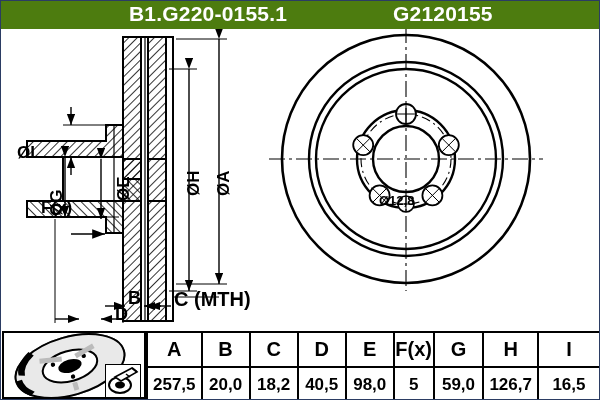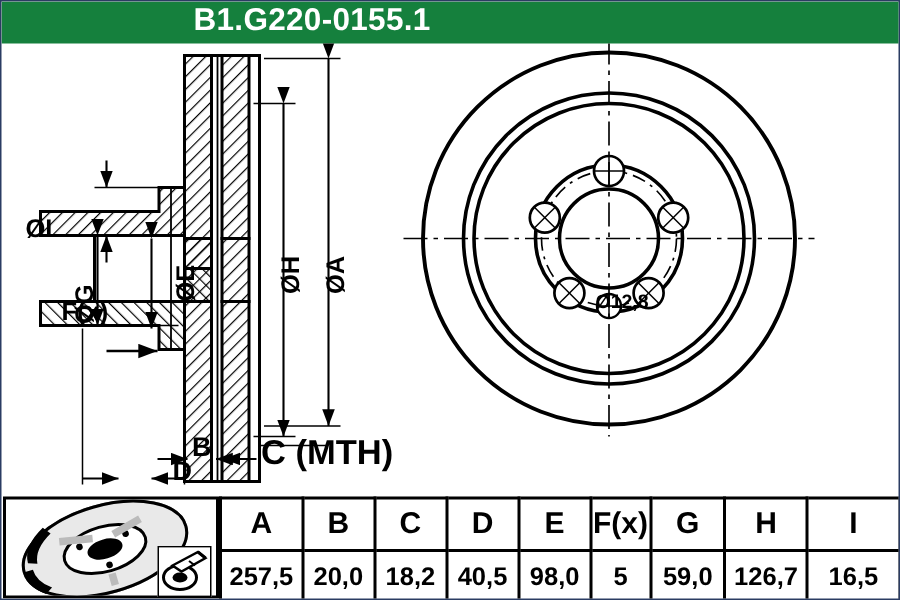--- a/index.html
+++ b/index.html
@@ -17,21 +17,21 @@
     border: 1px solid #2b3c63;
     box-sizing: border-box;
   }
 
   
   #header {
     position: absolute;
     left: 0; top: 0;
     width: 600px;
     height: 28px;
-    background: #15803d;
+    background: #4d7c0f;
     color: #ffffff;
   }
   #header .hdr-part {
     position: absolute;
     top: 1px;
     font-size: 21px;
     font-weight: bold;
     letter-spacing: 0.2px;
     white-space: nowrap;
   }
@@ -110,20 +110,21 @@
     transform-origin: 0 0;
   }
 </style>
 </head>
 <body>
 
 <div id="page">
 
   <div id="header">
     <span id="hdr-main" class="hdr-part">B1.G220-0155.1</span>
+    <span id="hdr-alt" class="hdr-part">G2120155</span>
   </div>
 
 
   <svg id="canvas" viewBox="0 0 600 300">
     <defs>
       <pattern id="hatch" width="6" height="6" patternTransform="rotate(45)" patternUnits="userSpaceOnUse">
         <line x1="0" y1="0" x2="0" y2="6" stroke="#000" stroke-width="1.6"></line>
       </pattern>
       <pattern id="hatch2" width="6" height="6" patternTransform="rotate(-45)" patternUnits="userSpaceOnUse">
         <line x1="0" y1="0" x2="0" y2="6" stroke="#000" stroke-width="1.6"></line>
@@ -289,25 +290,25 @@
   <div class="lbl rot" style="left:113px; top:200px; font-size:17px;">ØE</div>
 
   <div class="lbl rot" style="left:183px; top:195px; font-size:17px;">ØH</div>
 
   <div class="lbl rot" style="left:213px; top:195px; font-size:17px;">ØA</div>
 
   <div class="lbl" style="left:40px; top:197px; font-size:17px;">F(x)</div>
 
   <div class="lbl" style="left:127px; top:287px; font-size:18px;">B</div>
 
-  <div class="lbl" style="left:173px; top:287px; font-size:23px;">C (MTH)</div>
+  <div class="lbl" style="left:173px; top:287px; font-size:20px;">C (MTH)</div>
 
   <div class="lbl" style="left:114px; top:303px; font-size:18px;">D</div>
 
-  <div class="lbl" style="left:396px; top:192px; font-size:13px;">Ø12,8</div>
+  <div class="lbl" style="left:378px; top:192px; font-size:13px;">Ø12,8</div>
 
   <div id="table-wrap">
 
     <div class="icon-box" id="icon-box-disc">
       <svg viewBox="0 0 140 64" width="140" height="64">
         <ellipse cx="66" cy="33" rx="56" ry="29" fill="#ffffff" stroke="#000" stroke-width="2" transform="rotate(-16 66 33)"></ellipse>
         <ellipse cx="66" cy="33" rx="56" ry="29" fill="#d8d8d8" stroke="#000" stroke-width="2" transform="rotate(-16 66 33)" opacity="0.55"></ellipse>
         <g transform="rotate(-16 66 33)">
           <ellipse cx="66" cy="33" rx="28" ry="15" fill="#ffffff" stroke="#000" stroke-width="2"></ellipse>
           <ellipse cx="66" cy="33" rx="12" ry="6.5" fill="#000"></ellipse>

